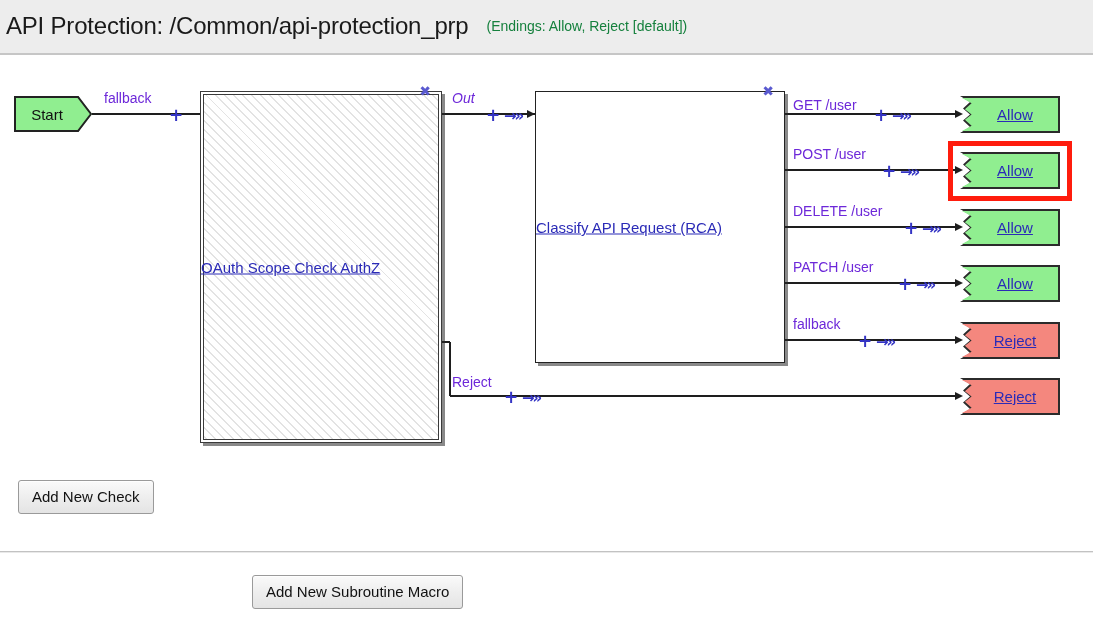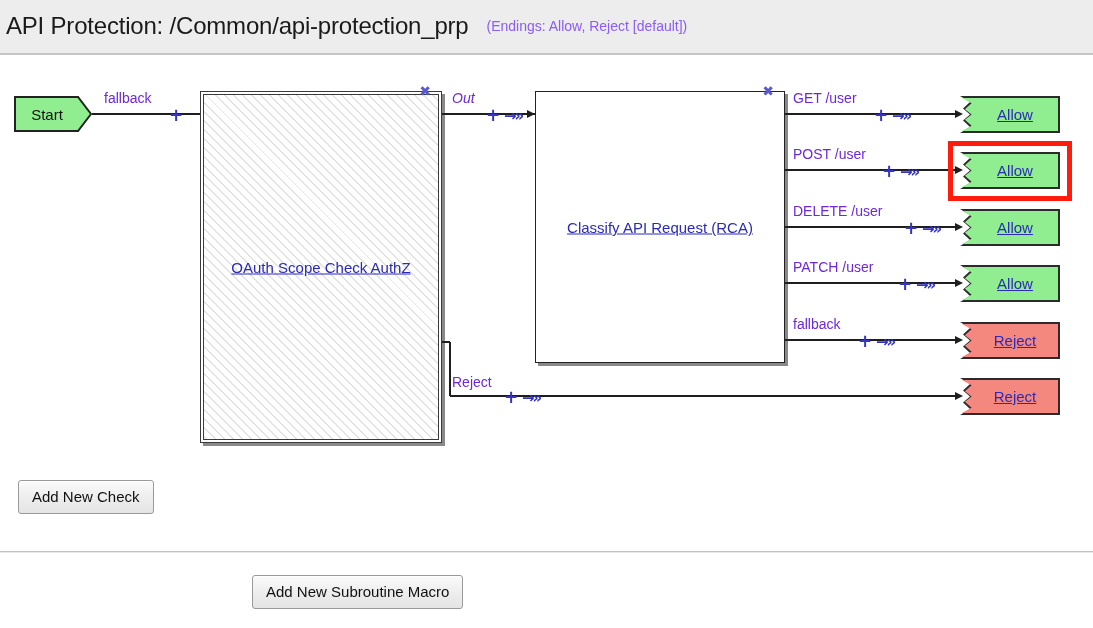--- a/index.html
+++ b/index.html
@@ -36,21 +36,21 @@
     box-shadow: 0 1px 0 rgba(255,255,255,.8) inset;
   }
   #edit-endings-btn {
     margin-left: 16px;
     font-size: 14px;
     padding: 5px 11px 6px 11px;
   }
   #endings-note {
     margin-left: 18px;
     font-size: 14px;
-    color: #8b5cf6;
+    color: #15803d;
     white-space: nowrap;
   }
 
   
   #canvas {
     position: absolute; left: 0; top: 55px;
     width: 1093px; height: 405px;
     background: #ffffff;
   }
   #svg-wires { position: absolute; left: 0; top: 0; }
@@ -94,21 +94,21 @@
   #rule-classify {
     position: absolute; left: 535px; top: 36px;
     width: 250px; height: 272px;
     background: #ffffff;
     border: 1px solid #222;
     box-shadow: 3px 3px 0 rgba(40,40,40,0.55);
   }
   .box-link {
     position: absolute; left: 0; right: 0; top: 50%;
     transform: translateY(-50%);
-    text-align: center;
+    text-align: left;
     font-size: 15px;
     color: #2b2bb7;
     text-decoration: underline;
     cursor: pointer;
     white-space: nowrap;
   }
   .close-x {
     position: absolute; top: -8px; right: 10px;
     font-size: 14px; font-weight: bold;
     color: #5a5ad0;
@@ -270,21 +270,21 @@
 
   <div class="wire-label" style="left:452px; top:319px;">Reject</div>
   <div class="plus-glyph" style="left:504px; top:334px;">+</div>
   <div class="arrow-glyph" style="left:522px; top:336px;">→»</div>
 
   <div id="rule-classify">
     <div class="close-x">✖</div>
     <div class="box-link">Classify API Request (RCA)</div>
   </div>
 
-  <div class="wire-label" style="left:793px; top:35px;">GET /user</div>
+  <div class="wire-label" style="left:793px; top:42px;">GET /user</div>
   <div class="plus-glyph" style="left:874px; top:52px;">+</div>
   <div class="arrow-glyph" style="left:892px; top:54px;">→»</div>
 
   <div class="wire-label" style="left:793px; top:91px;">POST /user</div>
   <div class="plus-glyph" style="left:882px; top:108px;">+</div>
   <div class="arrow-glyph" style="left:900px; top:110px;">→»</div>
 
   <div class="wire-label" style="left:793px; top:148px;">DELETE /user</div>
   <div class="plus-glyph" style="left:904px; top:165px;">+</div>
   <div class="arrow-glyph" style="left:922px; top:167px;">→»</div>

